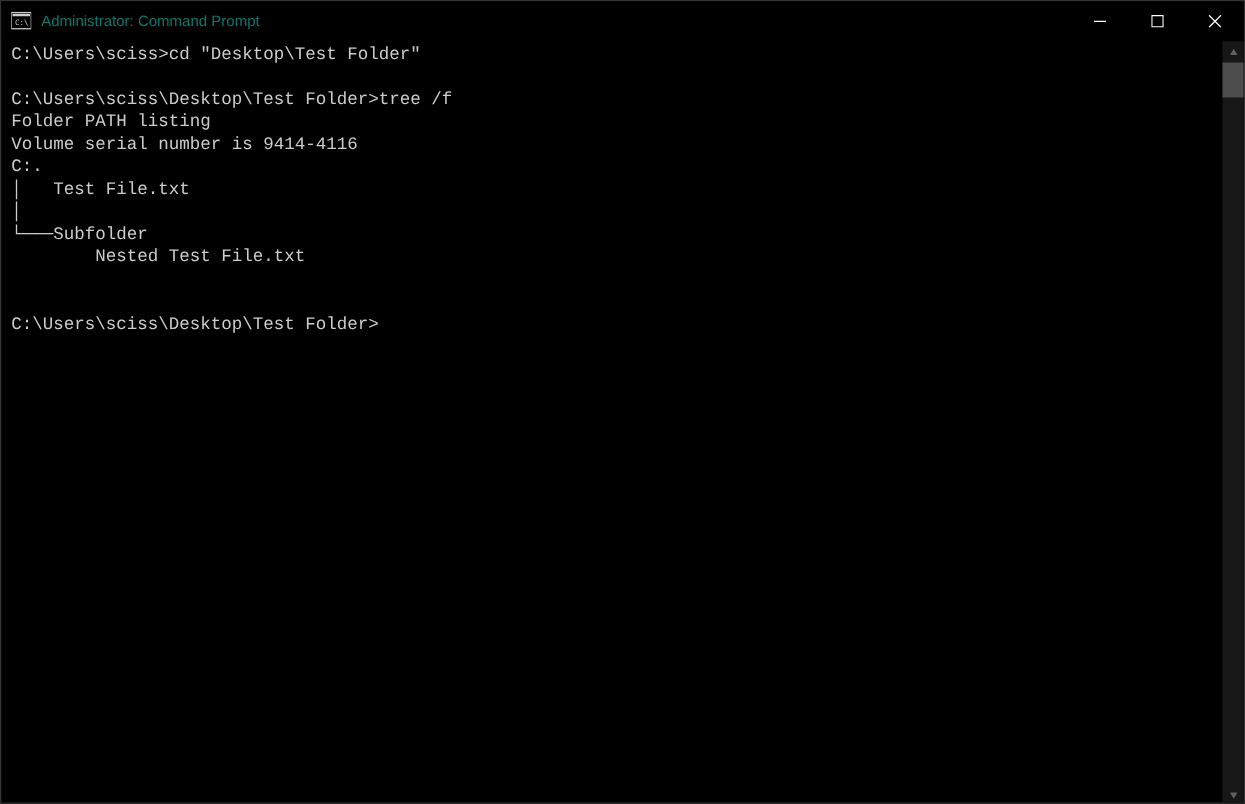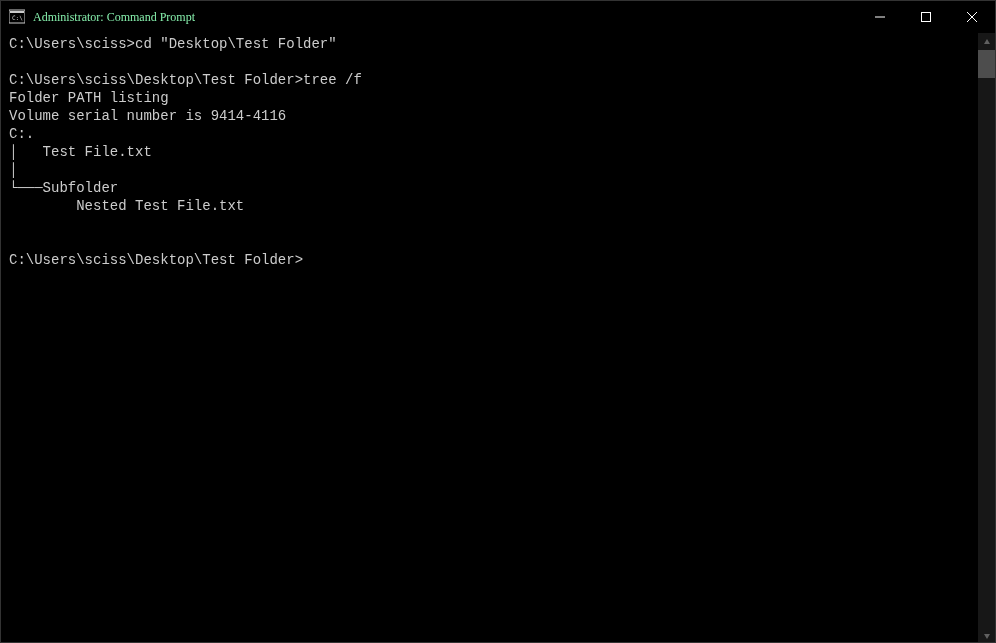--- a/index.html
+++ b/index.html
@@ -29,23 +29,23 @@
       margin-right: 8px;
       display: inline-flex;
       align-items: center;
       justify-content: center;
     }
     .titlebar-icon svg {
       width: 16px;
       height: 16px;
     }
     .titlebar-text {
-      color: #86efac;
+      color: #0f766e;
       font-size: 12px;
-      font-family: Liberation Serif, serif;
+      font-family: Liberation Sans, sans-serif;
       text-align: center;
     }
     .window-controls {
       position: absolute;
       right: 0;
       top: 0;
       height: 32px;
       display: flex;
     }
     .window-btn {

